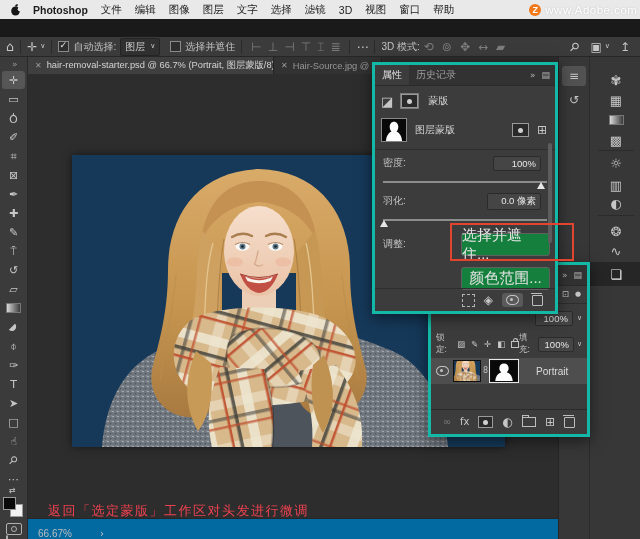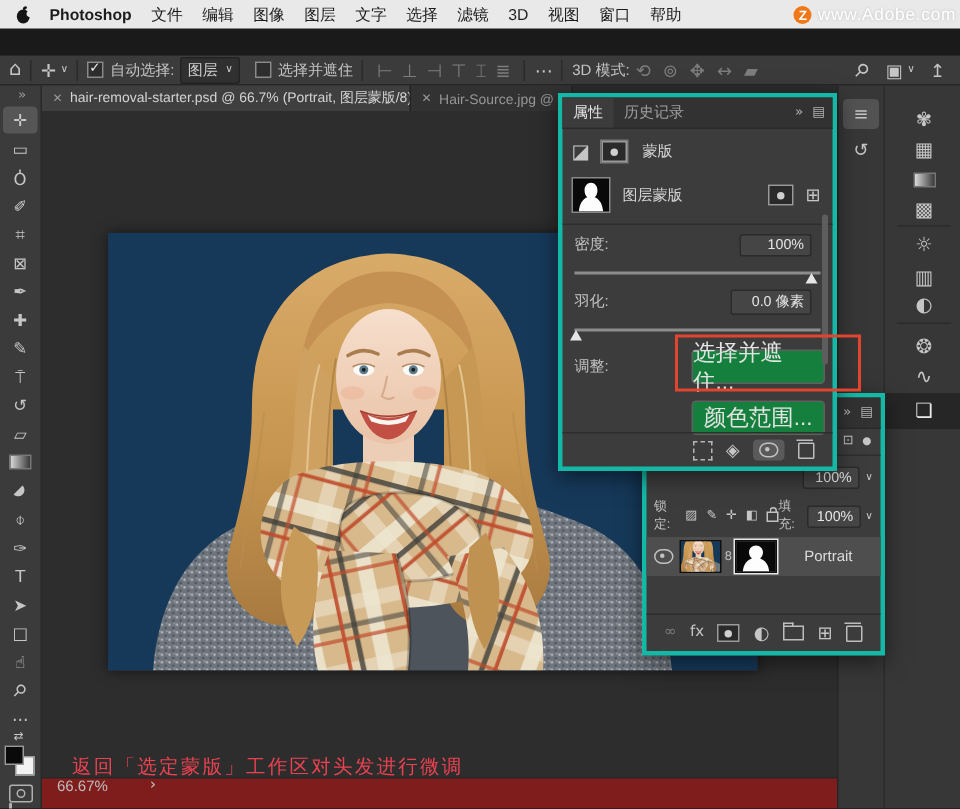--- a/index.html
+++ b/index.html
@@ -52,22 +52,22 @@
   .tab .x{color:#9a9a9a;font-size:8px;margin-right:5px;}
   .tab1{width:246px;background:#3f3f3f;color:#d4d4d4;}
   .tab2{width:108px;background:#323232;color:#969696;}
   .tab .tlabel{font-size:9.3px;}
   
   .pasteboard{left:28px;top:74px;width:530px;height:444px;background:#2d2d2d;overflow:hidden;}
   .doc{position:absolute;left:44px;top:81px;width:433px;height:292px;box-shadow:0 0 8px rgba(0,0,0,.55);}
   .annot{position:absolute;left:20px;top:388px;width:440px;text-align:left;
          font-weight:normal;font-size:13px;letter-spacing:1.5px;margin-top:40px;}
   
-  .statusbar{left:28px;top:518px;width:530px;height:21px;background:#7f1d1d;border-top:1px solid #262626;
-             display:flex;align-items:flex-start;box-sizing:border-box;padding-left:10px;color:#bdbdbd;}
+  .statusbar{left:28px;top:518px;width:530px;height:21px;background:#0369a1;border-top:1px solid #262626;
+             display:flex;align-items:flex-end;box-sizing:border-box;padding-left:10px;color:#bdbdbd;}
   .statusbar .z{margin-right:22px;}
   
   .dock{left:558px;top:57px;width:82px;height:482px;background:#373737;border-left:1px solid #262626;box-sizing:border-box;}
   .dockbtn{position:absolute;width:24px;height:20px;display:flex;align-items:center;justify-content:center;border-radius:3px;}
   .dockbtn.sel{background:#525252;}
   .colB{position:absolute;left:30px;top:0;width:52px;height:482px;border-left:1px solid #2b2b2b;}
   .dcell{position:absolute;left:0;width:52px;height:20px;display:flex;align-items:center;justify-content:center;}
   .dcell .ic{font-size:13px;}
   .dsep{position:absolute;left:8px;width:36px;height:1px;background:#2b2b2b;}
   .dcell.sel{background:#262626;height:24px;}

